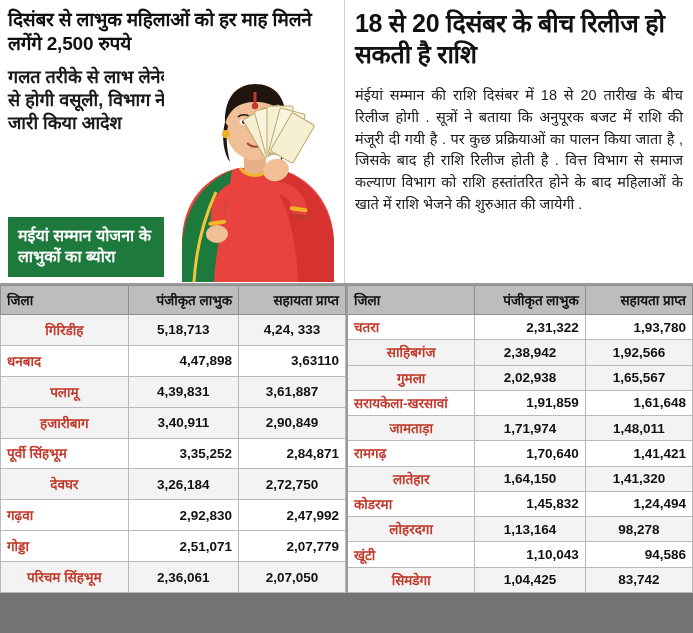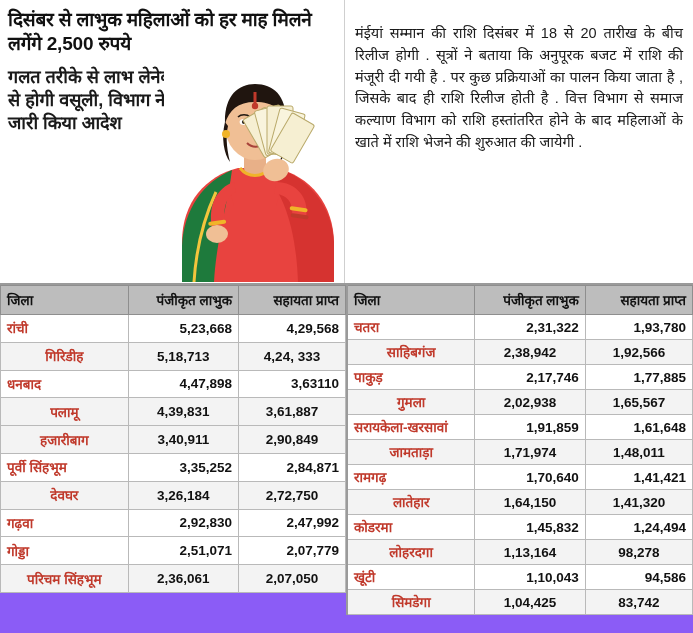--- a/index.html
+++ b/index.html
@@ -4,21 +4,21 @@
 <style>
   * { box-sizing: border-box; margin: 0; padding: 0; }
   html, body {
     width: 693px; height: 633px;
     font-family: "Liberation Sans", sans-serif;
     background: #ffffff;
   }
   .page {
     position: relative;
     width: 693px; height: 633px;
-    background: #8b5cf6;
+    background: #737373;
     overflow: hidden;
   }
   
   .top {
     display: flex;
     width: 693px;
     height: 283px;
   }
   .left-col {
     width: 344px;
@@ -128,20 +128,21 @@
 </head>
 <body>
 
 <div class="page">
 
   <div class="top">
 
     <div class="left-col">
       <div class="headline-main">दिसंबर से लाभुक महिलाओं को हर माह मिलने लगेंगे 2,500 रुपये</div>
       <div class="headline-sub">गलत तरीके से लाभ लेनेवाले से होगी वसूली, विभाग ने जारी किया आदेश</div>
+      <div class="green-banner">मईयां सम्मान योजना के लाभुकों का ब्योरा</div>
 
       <div class="illus">
         <svg width="180" height="240" viewBox="0 0 180 240" xmlns="http://www.w3.org/2000/svg">
 
           <rect x="0" y="0" width="180" height="240" fill="#ffffff"></rect>
 
           <path d="M18 240 L18 200 C18 160 42 134 74 126 L112 126 C146 134 170 162 170 202 L170 240 Z" fill="#e8433f"></path>
 
           <path d="M96 126 C120 150 132 186 134 240 L170 240 L170 200 C168 162 142 134 112 126 Z" fill="#d63330"></path>
 
@@ -203,45 +204,41 @@
           <rect x="127" y="171" width="18" height="4" rx="2" fill="#c0392b" transform="rotate(8 127 171)"></rect>
 
           <path d="M70 140 C52 146 44 164 48 186 L62 184 C58 168 62 154 72 150 Z" fill="#e8433f"></path>
           <ellipse cx="53" cy="192" rx="11" ry="9" fill="#f0bf95"></ellipse>
           <rect x="44" y="180" width="18" height="4" rx="2" fill="#f0b429" transform="rotate(-8 44 180)"></rect>
         </svg>
       </div>
     </div>
 
     <div class="right-col">
+      <div class="right-headline">18 से 20 दिसंबर के बीच रिलीज हो सकती है राशि</div>
       <div class="right-body">मंईयां सम्मान की राशि दिसंबर में 18 से 20 तारीख के बीच रिलीज होगी . सूत्रों ने बताया कि अनुपूरक बजट में राशि की मंजूरी दी गयी है . पर कुछ प्रक्रियाओं का पालन किया जाता है , जिसके बाद ही राशि रिलीज होती है . वित्त विभाग से समाज कल्याण विभाग को राशि हस्तांतरित होने के बाद महिलाओं के खाते में राशि भेजने की शुरुआत की जायेगी .</div>
     </div>
   </div>
 
   <div class="tables">
 
     <table class="first">
       <colgroup>
           <col class="c1">
           <col class="c2">
           <col class="c3">
         </colgroup>
       <thead>
         <tr>
           <th>जिला</th>
           <th class="num">पंजीकृत लाभुक</th>
           <th class="num">सहायता प्राप्त</th>
         </tr>
       </thead>
       <tbody>
-        <tr class="plain">
-            <td class="name">रांची</td>
-            <td class="num">5,23,668</td>
-            <td class="num">4,29,568</td>
-          </tr>
         <tr class="alt">
             <td class="name">गिरिडीह</td>
             <td class="num">5,18,713</td>
             <td class="num">4,24, 333</td>
           </tr>
         <tr class="plain">
             <td class="name">धनबाद</td>
             <td class="num">4,47,898</td>
             <td class="num">3,63110</td>
           </tr>
@@ -300,25 +297,20 @@
         <tr class="plain">
             <td class="name">चतरा</td>
             <td class="num">2,31,322</td>
             <td class="num">1,93,780</td>
           </tr>
         <tr class="alt">
             <td class="name">साहिबगंज</td>
             <td class="num">2,38,942</td>
             <td class="num">1,92,566</td>
           </tr>
-        <tr class="plain">
-            <td class="name">पाकुड़</td>
-            <td class="num">2,17,746</td>
-            <td class="num">1,77,885</td>
-          </tr>
         <tr class="alt">
             <td class="name">गुमला</td>
             <td class="num">2,02,938</td>
             <td class="num">1,65,567</td>
           </tr>
         <tr class="plain">
             <td class="name">सरायकेला-खरसावां</td>
             <td class="num">1,91,859</td>
             <td class="num">1,61,648</td>
           </tr>

